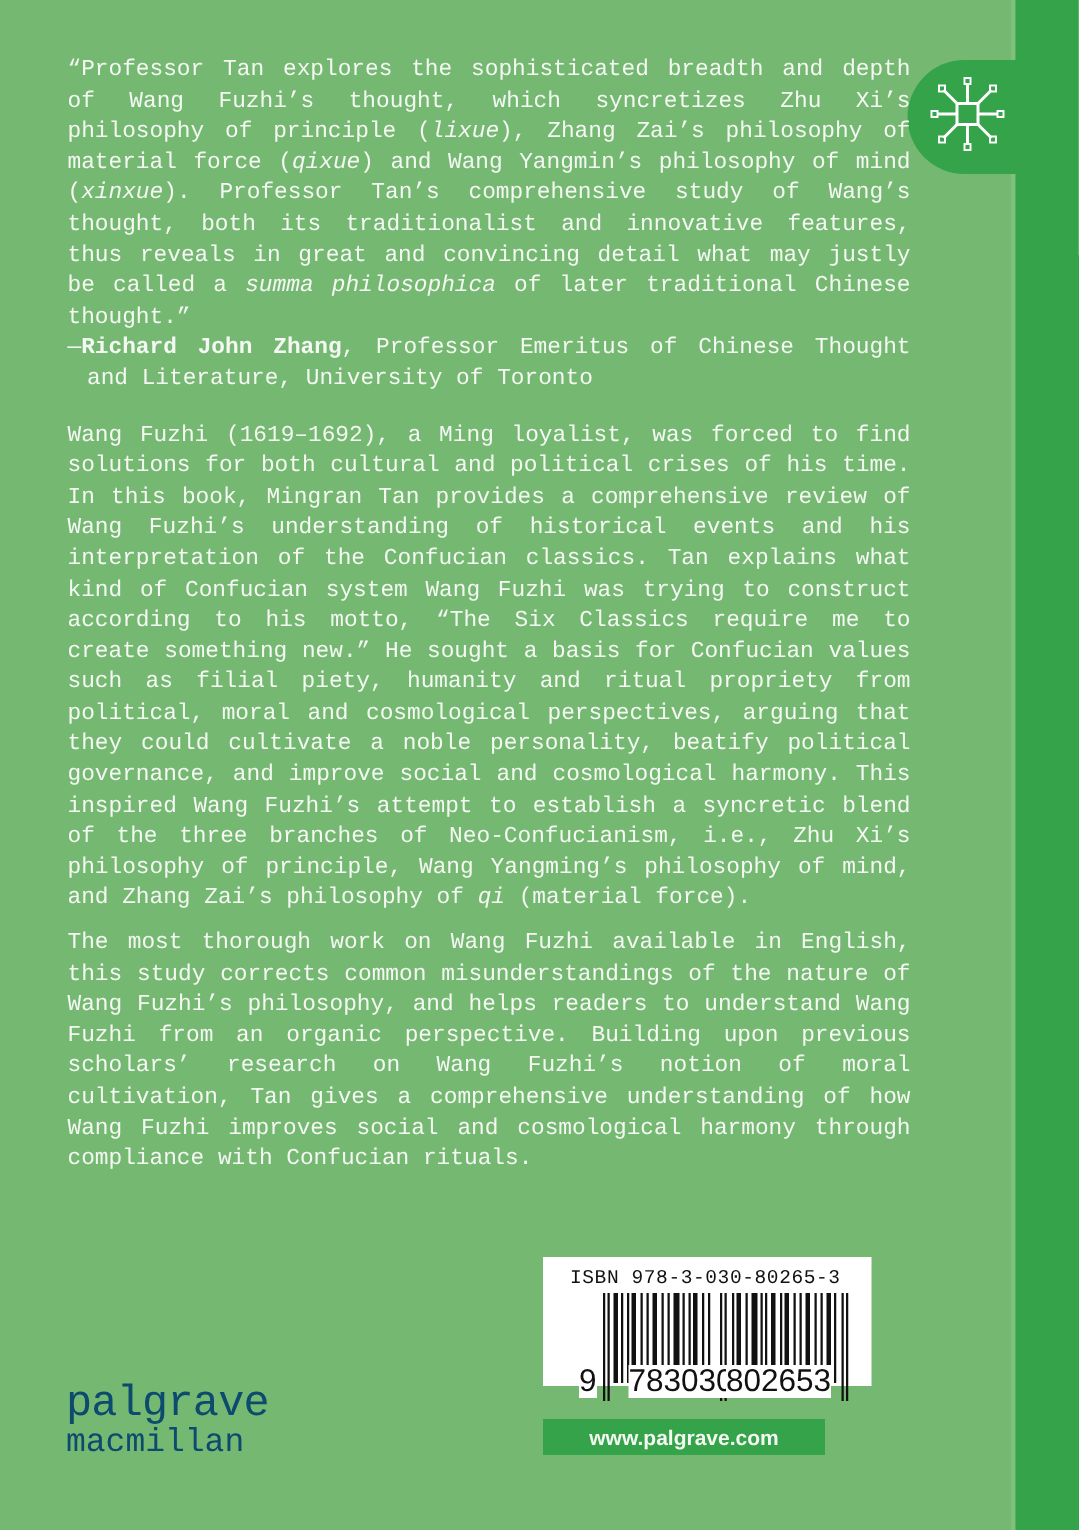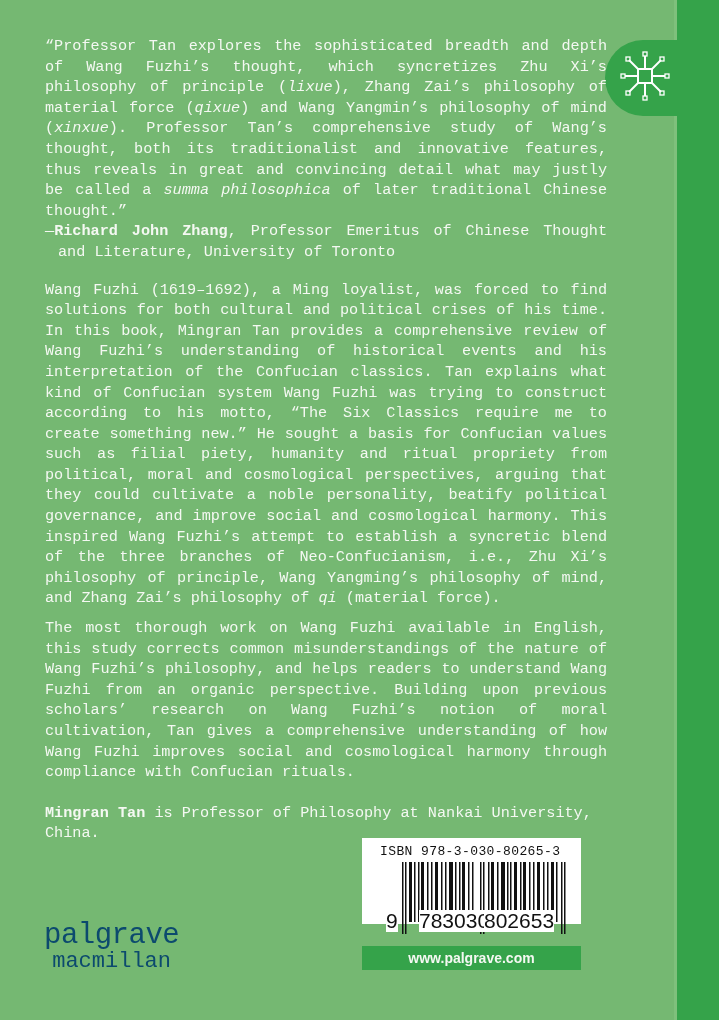--- a/index.html
+++ b/index.html
@@ -13,27 +13,27 @@
   p { margin:0; text-align:justify;font-family:Liberation Mono, monospace; }
   .quote p { text-align:justify; }
   .attrib { margin:0; padding-left:13px; text-indent:-13px; text-align:left; }
   .b { font-weight:bold; }
   .i { font-style:italic; }
   .gap1 { height:17px; }
   .gap2 { height:9px; }
   .gap3 { height:20px; }
   .logo { position:absolute; left:44px; top:922px; color:#0c4a6e; font-family:Liberation Mono, monospace; }
   .logo .l1 { font-size:29px; line-height:28px; letter-spacing:-0.5px; font-weight:300; }
-  .logo .l2 { font-size:22px; line-height:24px; letter-spacing:0px;text-align:center; }
+  .logo .l2 { font-size:22px; line-height:24px; letter-spacing:0px; }
   .isbn-box { position:absolute; left:362px; top:838px; width:219px; height:86px; background:#ffffff; }
   .isbn-text { position:absolute; left:18px; top:6px; font-family:"Liberation Mono", monospace; font-size:13px; color:#111; letter-spacing:0.4px; }
   .bars { position:absolute; left:40px; top:24px; width:164px; height:72px; }
   .bars svg { display:block; }
   .digits { position:absolute; top:72px; font-family:"Liberation Sans", sans-serif; font-size:21px; color:#111; line-height:22px; background:#fff; }
-  .url { position:absolute; left:362px; top:946px; width:219px; height:24px; background:#35a34a; color:#f4f8f2;
+  .url { position:absolute; left:362px; top:946px; width:188px; height:24px; background:#35a34a; color:#f4f8f2;
          font-size:14px; text-align:center; line-height:24px; font-weight:bold; }
 </style>
 </head>
 <body>
 
 <div class="stripe-edge"></div>
 <div class="stripe"></div>
 
 <div class="tab">
   <span>
@@ -62,21 +62,20 @@
 <div class="content">
   <div class="quote">
     <p><span>“Professor Tan explores the sophisticated breadth and depth of Wang Fuzhi’s thought, which syncretizes Zhu Xi’s philosophy of principle (</span><span class="i">lixue</span><span>), Zhang Zai’s philosophy of material force (</span><span class="i">qixue</span><span>) and Wang Yangmin’s philosophy of mind (</span><span class="i">xinxue</span><span>). Professor Tan’s comprehensive study of Wang’s thought, both its traditionalist and innovative features, thus reveals in great and convincing detail what may justly be called a </span><span class="i">summa philosophica</span><span> of later traditional Chinese thought.”</span></p>
     <p class="attrib"><span>—</span><span class="b">Richard John Zhang</span><span>, Professor Emeritus of Chinese Thought and Literature, University of Toronto</span></p>
   </div>
   <div class="gap1"></div>
   <p><span>Wang Fuzhi (1619–1692), a Ming loyalist, was forced to find solutions for both cultural and political crises of his time. In this book, Mingran Tan provides a comprehensive review of Wang Fuzhi’s understanding of historical events and his interpretation of the Confucian classics. Tan explains what kind of Confucian system Wang Fuzhi was trying to construct according to his motto, “The Six Classics require me to create something new.” He sought a basis for Confucian values such as filial piety, humanity and ritual propriety from political, moral and cosmological perspectives, arguing that they could cultivate a noble personality, beatify political governance, and improve social and cosmological harmony. This inspired Wang Fuzhi’s attempt to establish a syncretic blend of the three branches of Neo-Confucianism, i.e., Zhu Xi’s philosophy of principle, Wang Yangming’s philosophy of mind, and Zhang Zai’s philosophy of </span><span class="i">qi</span><span> (material force).</span></p>
   <div class="gap2"></div>
   <p>The most thorough work on Wang Fuzhi available in English, this study corrects common misunderstandings of the nature of Wang Fuzhi’s philosophy, and helps readers to understand Wang Fuzhi from an organic perspective. Building upon previous scholars’ research on Wang Fuzhi’s notion of moral cultivation, Tan gives a comprehensive understanding of how Wang Fuzhi improves social and cosmological harmony through compliance with Confucian rituals.</p>
   <div class="gap3"></div>
-  <p style="text-align:left"><span class="b">Mingran Tan</span><span> is Professor of Philosophy at Nankai University, China.</span></p>
 </div>
 
 <div class="logo">
   <div class="l1">palgrave</div>
   <div class="l2">macmillan</div>
 </div>
 
 <div class="isbn-box">
   <div class="isbn-text">ISBN 978-3-030-80265-3</div>
   <div class="bars">

